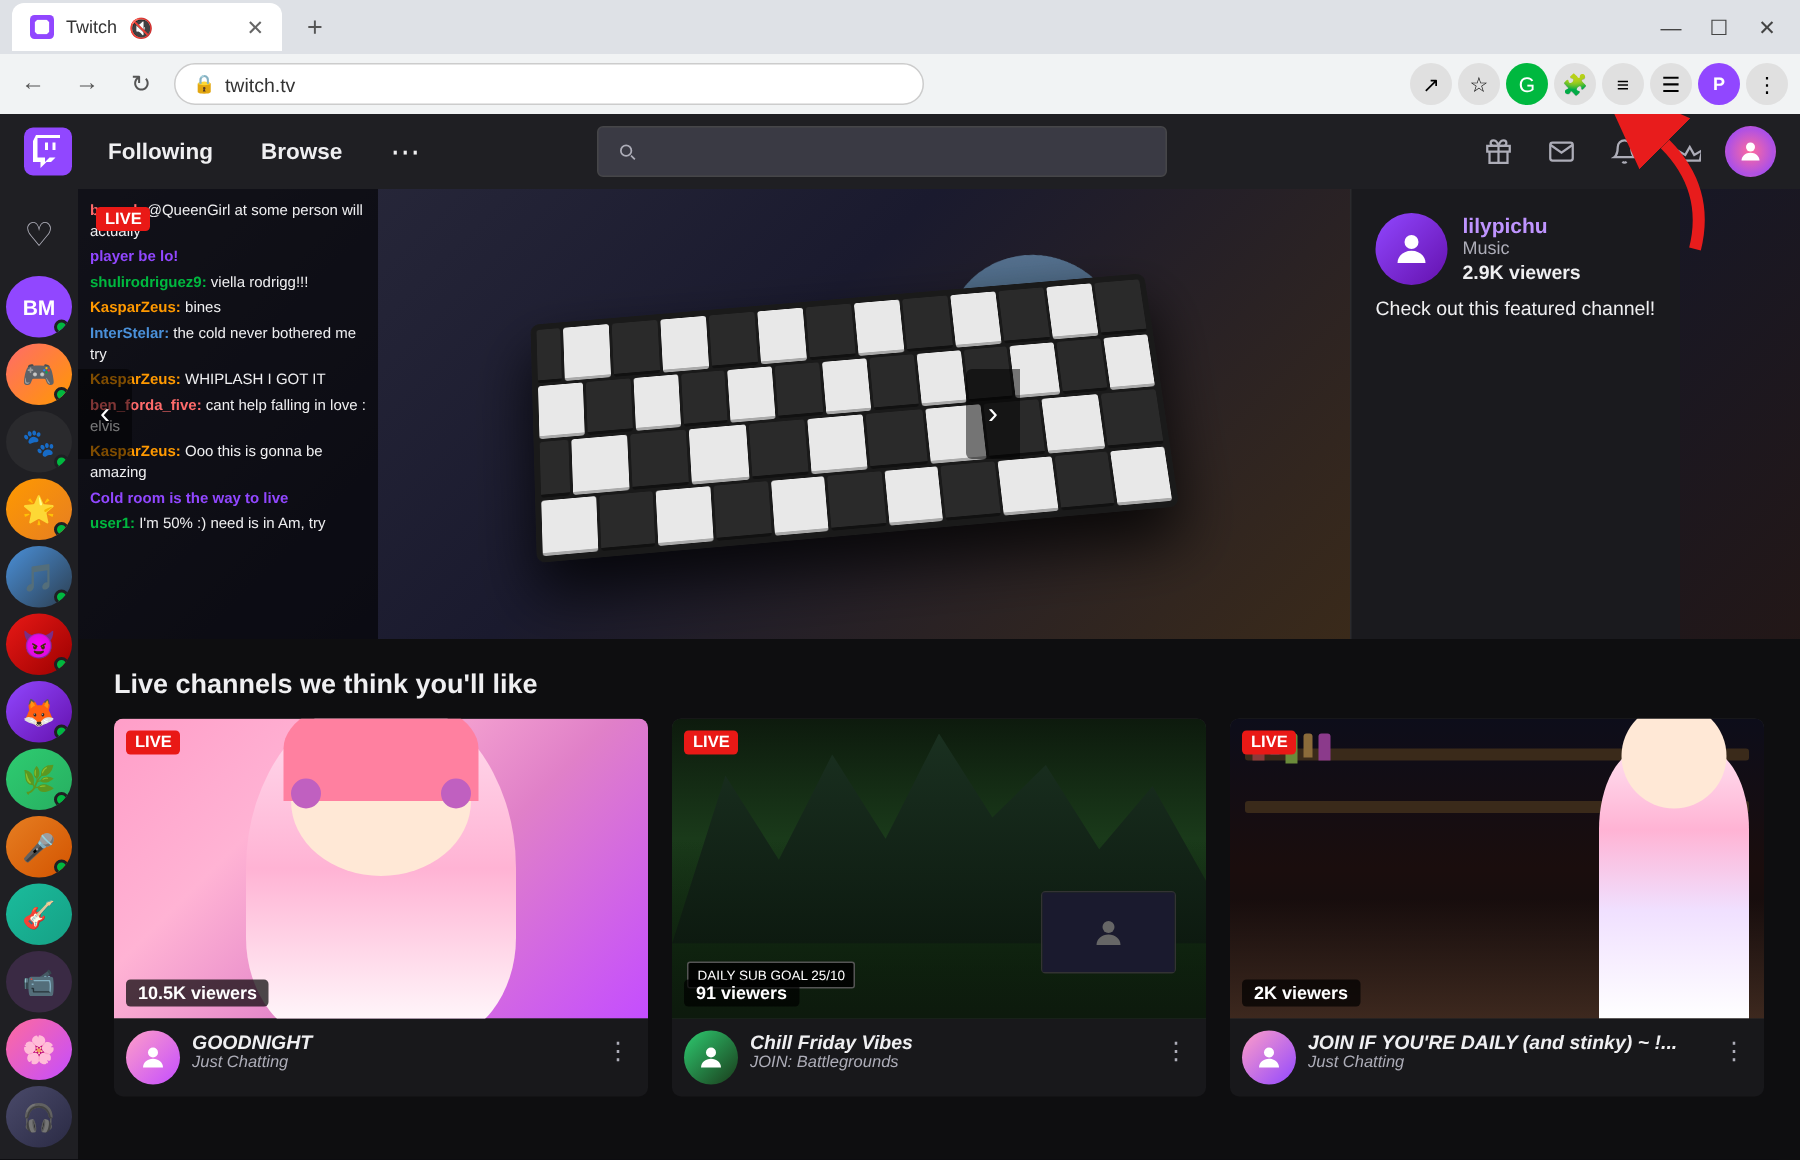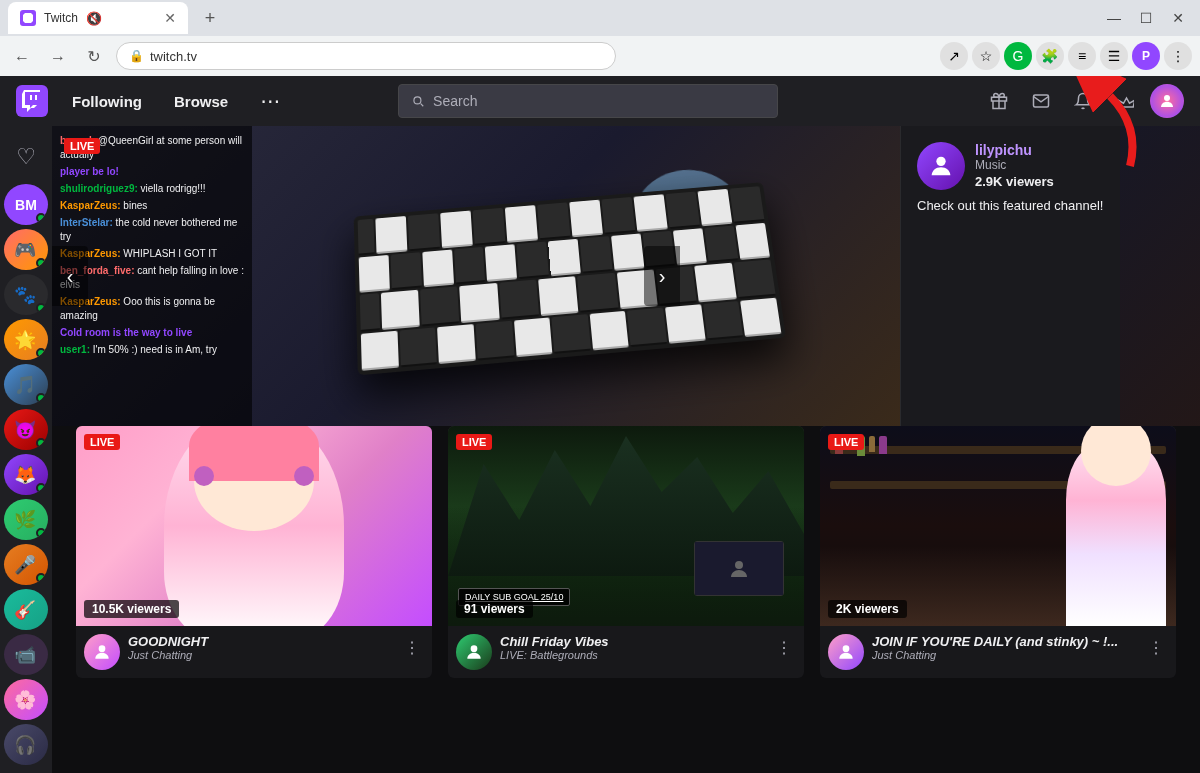--- a/index.html
+++ b/index.html
@@ -430,21 +430,20 @@
           <path d="M2 0L0 4v14h5v4l4-4h3l6-6V0H2zm16 12l-3 3h-4l-3 3v-3H3V2h15v10zm-3-7h-2v5h2V5zm-5 0H8v5h2V5z"></path>
         </svg>
     </div>
     <span class="nav-link">Following</span>
     <span class="nav-link">Browse</span>
     <span class="nav-more">⋯</span>
     <div class="search-bar">
       <svg width="14" height="14" viewBox="0 0 24 24" fill="#adadb8">
           <path d="M21 21l-4.35-4.35M17 11A6 6 0 1 1 5 11a6 6 0 0 1 12 0z" stroke="#adadb8" stroke-width="2" fill="none"></path>
         </svg>
-      <input type="text" placeholder="Search" style="">
     </div>
     <div class="nav-icons">
       <button class="nav-icon-btn">
         <svg width="18" height="18" viewBox="0 0 24 24" fill="none" stroke="currentColor" stroke-width="2">
             <path d="M20 12v10H4V12"></path>
             <path d="M22 7H2v5h20V7z"></path>
             <path d="M12 22V7"></path>
             <path d="M12 7H7.5a2.5 2.5 0 0 1 0-5C11 2 12 7 12 7z"></path>
             <path d="M12 7h4.5a2.5 2.5 0 0 0 0-5C13 2 12 7 12 7z"></path>
           </svg>
@@ -642,20 +641,21 @@
           </div>
           <div class="channel-desc">Check out this featured channel!</div>
         </div>
 
         <div style="width:80px;background:#111;overflow:hidden;display:flex;align-items:center;justify-content:center;">
           <div style="width:100%;height:100%;background:linear-gradient(135deg,#1a1a2e,#2a1a1a);opacity:0.7;"></div>
         </div>
       </div>
 
       <div>
+        <h2 class="section-title">Live channels we think you'll like</h2>
         <div class="channel-grid">
 
           <div class="channel-card">
             <div class="card-thumbnail">
               <div class="card-thumbnail-inner">
                 <div class="thumb-anime">
 
                   <div style="width:100%;height:100%;background:linear-gradient(135deg,#ff9ec8 0%,#ffb3d4 30%,#e080c8 60%,#c44dff 100%);display:flex;flex-direction:column;align-items:center;justify-content:flex-end;padding-bottom:10px;">
                     <div style="position:absolute;top:0;left:0;right:0;bottom:0;display:flex;align-items:center;justify-content:center;">
                       <div style="width:180px;height:230px;background:linear-gradient(180deg,#ffe0f0 0%,#ffb3d4 50%,#fff 100%);border-radius:50% 50% 30% 30%;position:relative;">
@@ -699,37 +699,37 @@
 
                   <div style="position:absolute;bottom:30px;right:20px;width:90px;height:55px;background:#111;border:1px solid #333;border-radius:3px;display:flex;align-items:center;justify-content:center;">
                     <div style="background:#1a1a2e;width:100%;height:100%;display:flex;align-items:center;justify-content:center;">
                       <svg width="24" height="24" viewBox="0 0 24 24" fill="#666">
                           <circle cx="12" cy="8" r="4"></circle>
                           <path d="M4 20c0-4 3.6-7 8-7s8 3 8 7"></path>
                         </svg>
                     </div>
                   </div>
 
-                  <div style="position:absolute;bottom:20px;left:10px;background:rgba(0,0,0,0.85);border:1px solid #555;padding:3px 6px;border-radius:2px;font-size:9px;color:#fff;text-align:center;text-decoration:underline;">DAILY SUB GOAL 25/10</div>
+                  <div style="position:absolute;bottom:20px;left:10px;background:rgba(0,0,0,0.85);border:1px solid #555;padding:3px 6px;border-radius:2px;font-size:9px;color:#fff;text-align:center;">DAILY SUB GOAL 25/10</div>
 
                 </div>
               </div>
               <span class="card-live-badge">LIVE</span>
               <span class="card-viewers-badge">91 viewers</span>
             </div>
             <div class="card-info">
               <div class="card-avatar" style="background:linear-gradient(135deg,#2ecc71,#1a3a1a);">
                 <svg width="20" height="20" viewBox="0 0 24 24" fill="white">
                     <circle cx="12" cy="8" r="4"></circle>
                     <path d="M4 20c0-4 3.6-7 8-7s8 3 8 7"></path>
                   </svg>
               </div>
               <div class="card-text">
                 <div class="card-title">Chill Friday Vibes</div>
-                <div class="card-game" style="color:#adadb8;font-size:11px;">LIVE: Battlegrounds</div>
+                <div class="card-game" style="color:#adadb8;font-size:11px;">JOIN: Battlegrounds</div>
               </div>
               <span class="card-menu">⋮</span>
             </div>
           </div>
 
           <div class="channel-card">
             <div class="card-thumbnail">
               <div class="card-thumbnail-inner">
                 <div class="thumb-bar" style="width:100%;height:100%;background:linear-gradient(180deg,#0d0d1a 0%,#1a0d0d 50%,#0d0d0d 100%);position:relative;">
 

